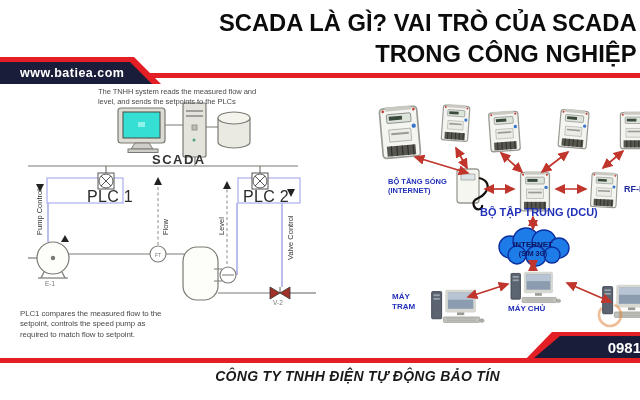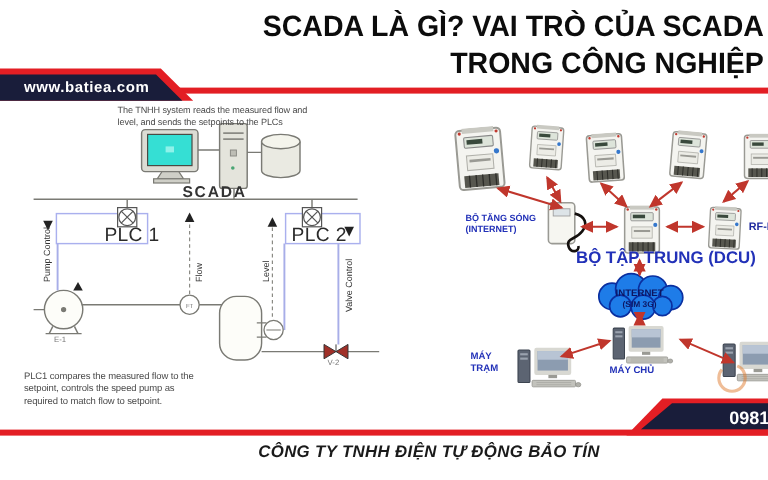--- a/index.html
+++ b/index.html
@@ -243,21 +243,21 @@
         <line x1="173" y1="172" x2="173" y2="179"></line>
         <line x1="108" y1="207" x2="148" y2="194"></line>
         <line x1="207" y1="193" x2="251" y2="212"></line>
       </g>
     </svg>
 
     <div class="abs net-label" style="left:28px;top:87px;width:72px;font-size:7.5px">
       <div>BỘ TĂNG SÓNG</div>
       <div>(INTERNET)</div>
     </div>
-    <div class="abs net-label" style="left:120px;top:116px;width:110px;font-size:14px;white-space:nowrap">BỘ TẬP TRUNG (DCU)</div>
+    <div class="abs net-label" style="left:120px;top:116px;width:110px;font-size:11px;white-space:nowrap">BỘ TẬP TRUNG (DCU)</div>
     <div class="abs net-label" style="left:264px;top:94px;font-size:9px;white-space:nowrap;color:#1f2a9e">RF-M</div>
     <div class="abs net-label" style="left:32px;top:202px;width:38px;font-size:8px">MÁY TRẠM</div>
     <div class="abs net-label" style="left:148px;top:214px;width:56px;font-size:8px">MÁY CHỦ</div>
   </div>
 
   <svg class="abs" style="left:0;top:330px" width="640" height="40">
     <polygon points="552,2 640,2 640,33 522,33" fill="#e31e24"></polygon>
     <polygon points="560,6 640,6 640,28 534,28" fill="#191d3a"></polygon>
     <rect x="0" y="28" width="640" height="5" fill="#e31e24"></rect>
     <text x="641" y="23" text-anchor="end" font-size="15" font-weight="700" fill="#ffffff">0981</text>

